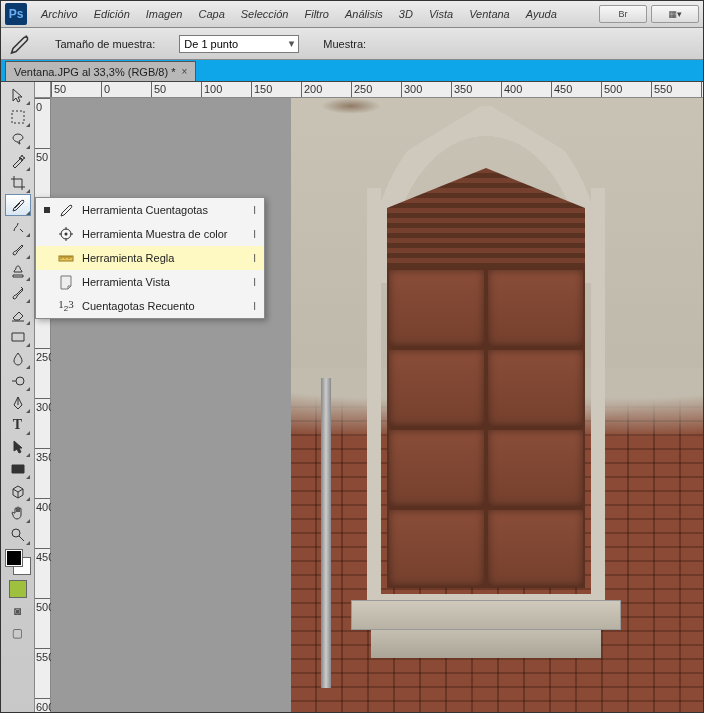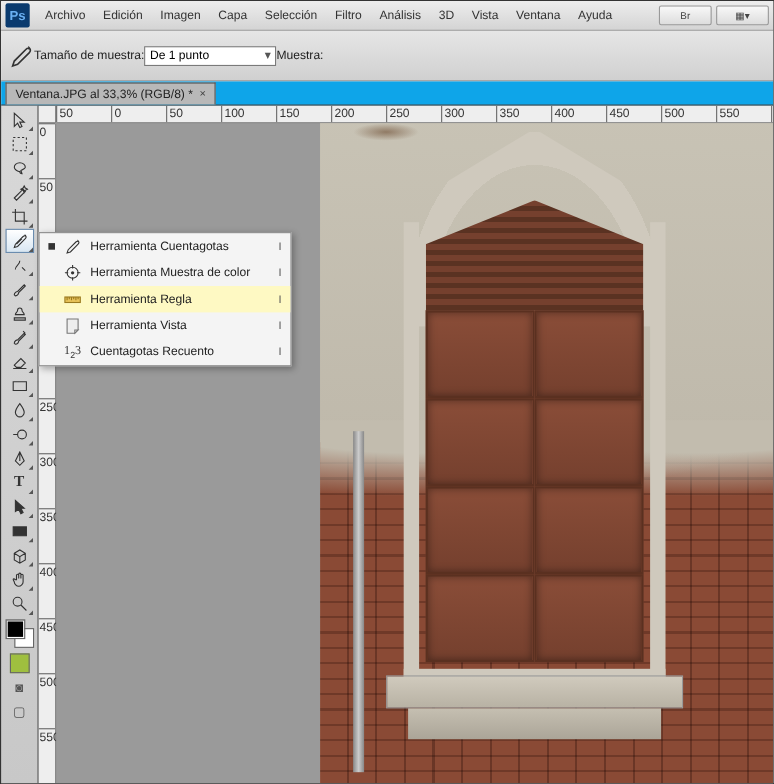--- a/index.html
+++ b/index.html
@@ -3,21 +3,21 @@
 <meta charset="utf-8">
 <style>
 *{margin:0;padding:0;box-sizing:border-box;font-family:Tahoma,Arial,sans-serif;font-size:11px;user-select:none}
 body{background:#fff;width:704px;height:713px;overflow:hidden;position:relative;border:1px solid #333}
 .app{display:flex;flex-direction:column;height:100%}
 .menubar{height:26px;background:linear-gradient(#ededed,#d4d4d4);border-bottom:1px solid #888;display:flex;align-items:center;padding:13px 4px;gap:0}
 .ps-logo{width:22px;height:22px;background:#0a3a6e;color:#6ab0f3;font-weight:bold;font-size:12px;display:flex;align-items:center;justify-content:center;border-radius:2px;margin-right:6px}
 .menu-item{padding:4px 8px;color:#333;cursor:default}
 .spacer{flex:1}
 .hdr-btn{width:48px;height:18px;background:linear-gradient(#f8f8f8,#ddd);border:1px solid #999;border-radius:2px;margin-left:4px;display:flex;align-items:center;justify-content:center;font-size:9px;color:#444}
-.optbar{height:46px;background:linear-gradient(#e6e6e6,#d0d0d0);border-bottom:1px solid #888;display:flex;align-items:center;padding:0 6px;gap:0}
+.optbar{height:32px;background:linear-gradient(#e6e6e6,#d0d0d0);border-bottom:1px solid #888;display:flex;align-items:center;padding:0 6px;gap:24px}
 .opt-icon{width:24px;height:24px;display:flex;align-items:center;justify-content:center}
 .opt-label{color:#222}
 .opt-select{height:18px;background:#fff;border:1px solid #7a7a7a;padding:0 18px 0 4px;position:relative;min-width:120px;display:flex;align-items:center}
 .opt-select::after{content:"▾";position:absolute;right:4px;color:#555}
 .tabbar{height:22px;background:#0ea5e9;display:flex;align-items:end;padding-left:4px;border-bottom:1px solid #444}
 .tab{background:#b8b8b8;height:20px;padding:0 8px;display:flex;align-items:center;gap:6px;border:1px solid #555;border-bottom:none;color:#222}
 .tab .close{color:#444;font-size:10px}
 .workarea{flex:1;display:flex;background:#6a6a6a;position:relative;overflow:hidden}
 .toolbox{width:34px;background:linear-gradient(#d8d8d8,#c8c8c8);border-right:1px solid #888;display:flex;flex-direction:column;align-items:center;padding-top:2px;gap:0}
 .tool{width:26px;height:22px;display:flex;align-items:center;justify-content:center;border:1px solid transparent;position:relative;cursor:default}
@@ -61,21 +61,21 @@
 .fly-item .ic{width:16px;height:16px;display:flex;align-items:center;justify-content:center}
 .fly-item .label{flex:1;color:#222}
 .fly-item .shortcut{color:#555;font-size:10px}
 </style>
 </head>
 <body>
 
 <div class="app">
   <div class="menubar">
     <div class="ps-logo">Ps</div>
-    <div id="menuitems" style="display: flex;">
+    <div id="menuitems" style="display: flex; font-style: italic;">
         <div class="menu-item">Archivo</div>
         <div class="menu-item">Edición</div>
         <div class="menu-item">Imagen</div>
         <div class="menu-item">Capa</div>
         <div class="menu-item">Selección</div>
         <div class="menu-item">Filtro</div>
         <div class="menu-item">Análisis</div>
         <div class="menu-item">3D</div>
         <div class="menu-item">Vista</div>
         <div class="menu-item">Ventana</div>

